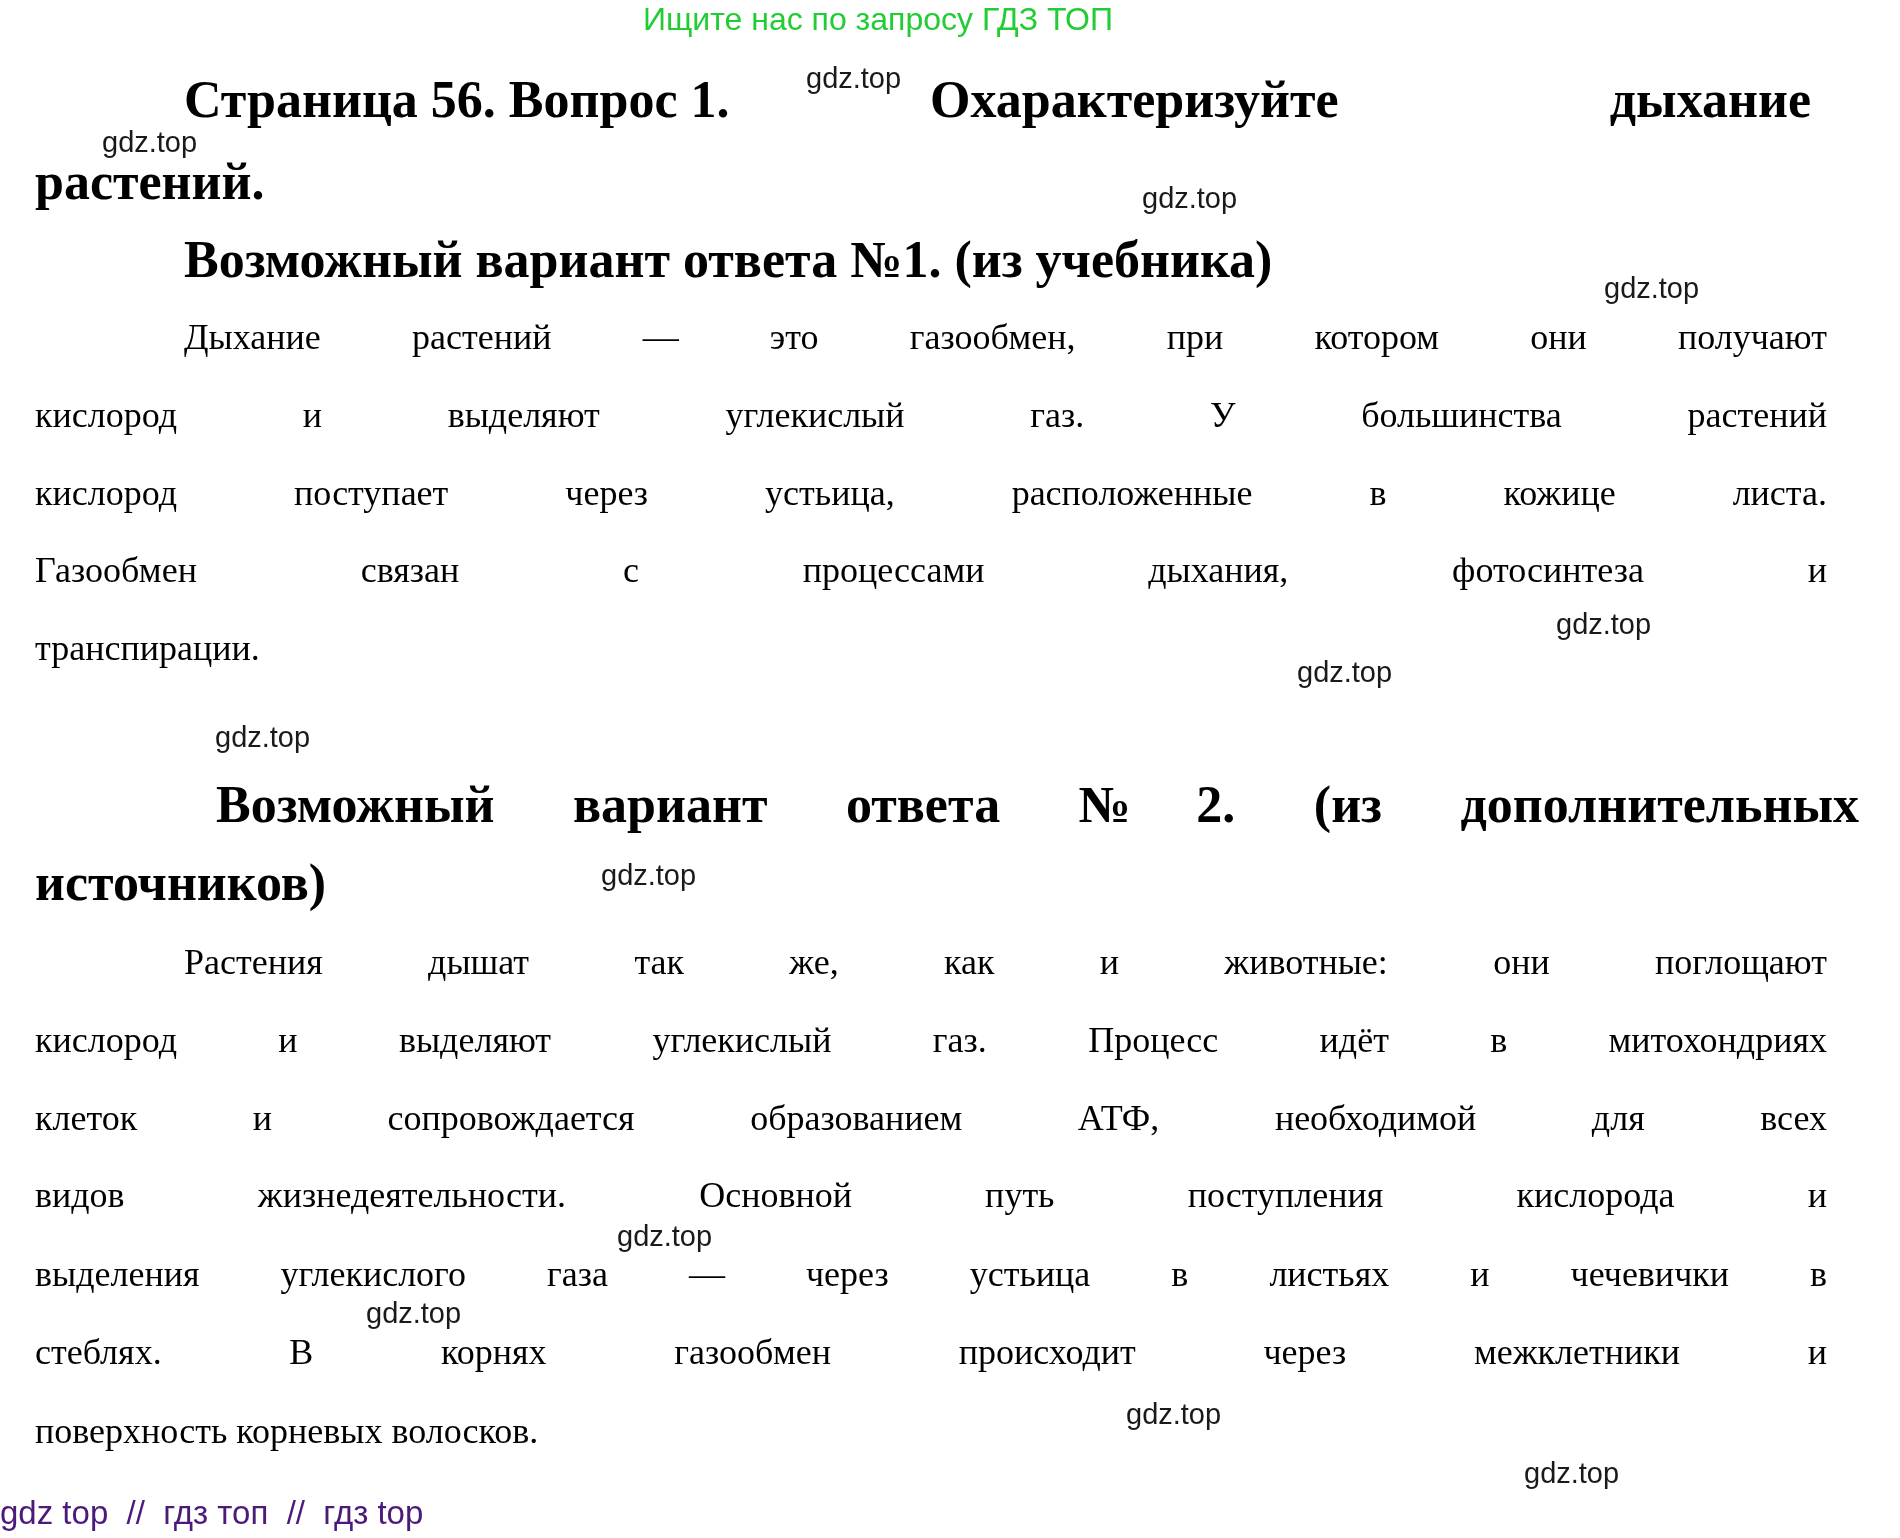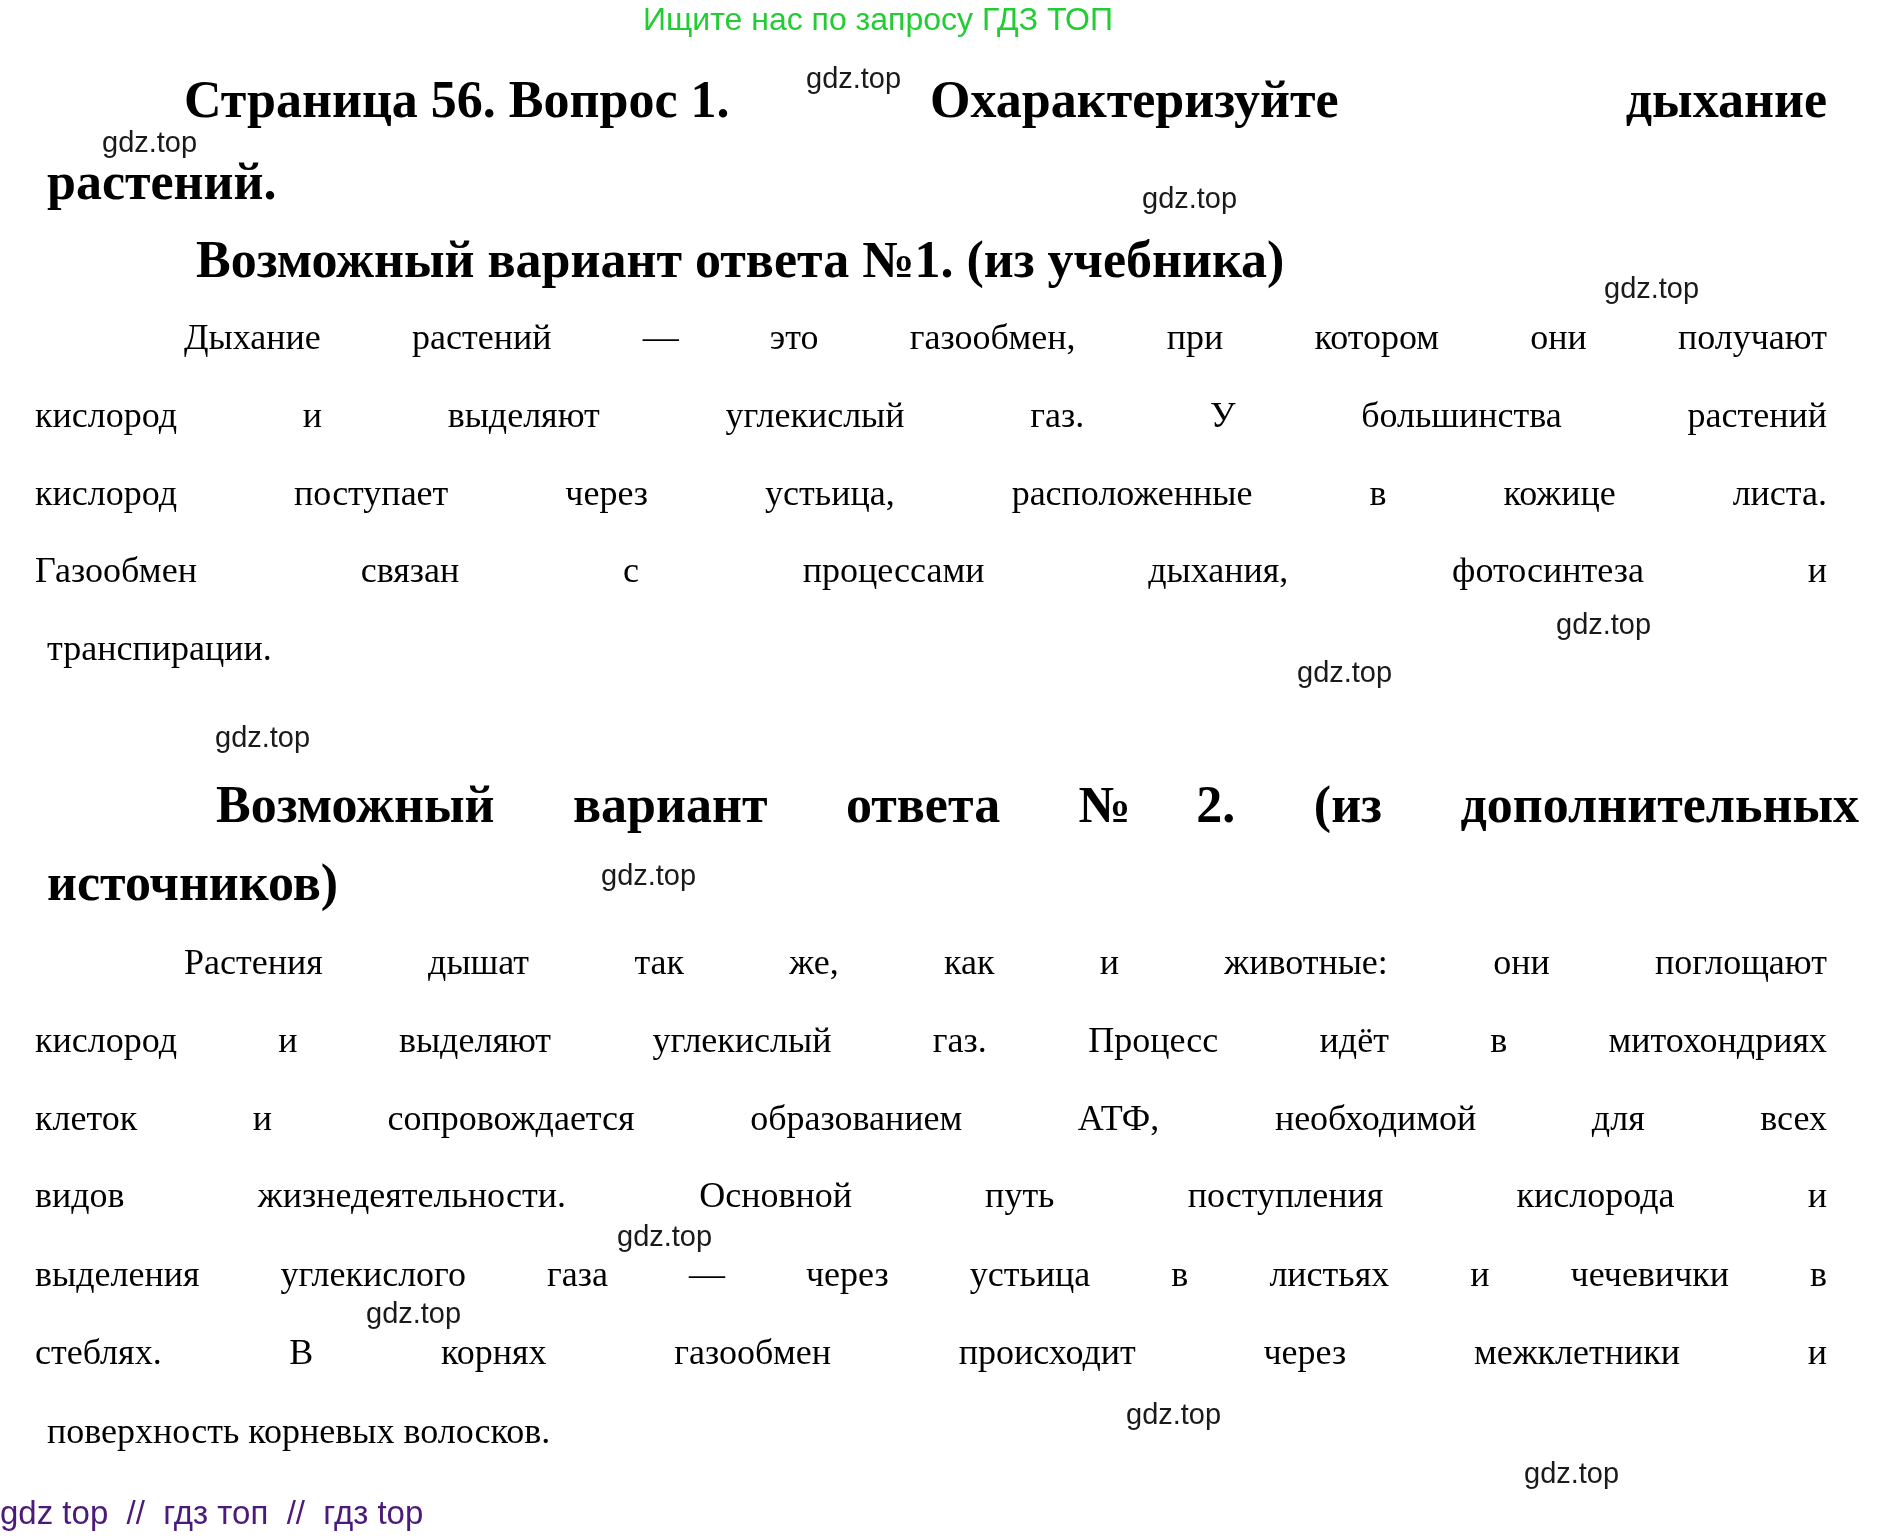--- a/index.html
+++ b/index.html
@@ -1,37 +1,37 @@
 <!DOCTYPE html>
 <html><head>
 <meta charset="utf-8">
 <style>
   html, body { margin:0; padding:0; background:#ffffff; }
   body { width:1900px; height:1538px; position:relative; overflow:hidden; }
   .serif { font-family:"Liberation Serif", "DejaVu Serif", serif; color:#000; }
   .line { position:absolute; left:35px; width:1792px; font-size:36px; line-height:60px; white-space:nowrap;
           text-align:justify; text-align-last:justify; }
-  .line.last { text-align-last:left;margin-left:12px; }
+  .line.last { text-align-last:left; }
   .indent { left:184px; width:1643px; }
   .bold { font-weight:bold; }
   .wm { position:absolute; font-family:"Liberation Sans", "DejaVu Sans", sans-serif; font-size:29px; color:#1a1a1a; }
   .top-banner { position:absolute; left:0; top:0; width:1756px; text-align:center; font-family:"Liberation Sans", sans-serif;
                 font-size:32px; line-height:38px; color:#22cc33; }
   .footer { position:absolute; left:0; top:1493px; width:1900px; font-family:"Liberation Sans", sans-serif;
             font-size:33px; line-height:40px; color:#4b1a7a; white-space:pre; }
 </style>
 </head>
 <body>
 
 <div class="top-banner">Ищите нас по запросу ГДЗ ТОП</div>
 
 <div class="serif bold" style="position:absolute; left:184px; top:70px; width:1643px; font-size:52px; line-height:60px;">
   <span style="position:absolute; left:0;">Страница 56. Вопрос 1.</span>
   <span style="position:absolute; left:746px;">Охарактеризуйте</span>
-  <span style="position:absolute; right:0;">дыхание</span>
+  <span style="position:absolute; right:16px;">дыхание</span>
 </div>
 <div class="serif bold line last" style="top:152px; font-size:52px;">растений.</div>
 
 <div class="serif bold line indent last" style="top:230px; font-size:52px;">Возможный вариант ответа №1. (из учебника)</div>
 <div class="serif line indent" style="top:307px;">Дыхание растений — это газообмен, при котором они получают</div>
 <div class="serif line" style="top:385px;">кислород и выделяют углекислый газ. У большинства растений</div>
 <div class="serif line" style="top:463px;">кислород поступает через устьица, расположенные в кожице листа.</div>
 <div class="serif line" style="top:540px;">Газообмен связан с процессами дыхания, фотосинтеза и</div>
 <div class="serif line last" style="top:618px;">транспирации.</div>
 

